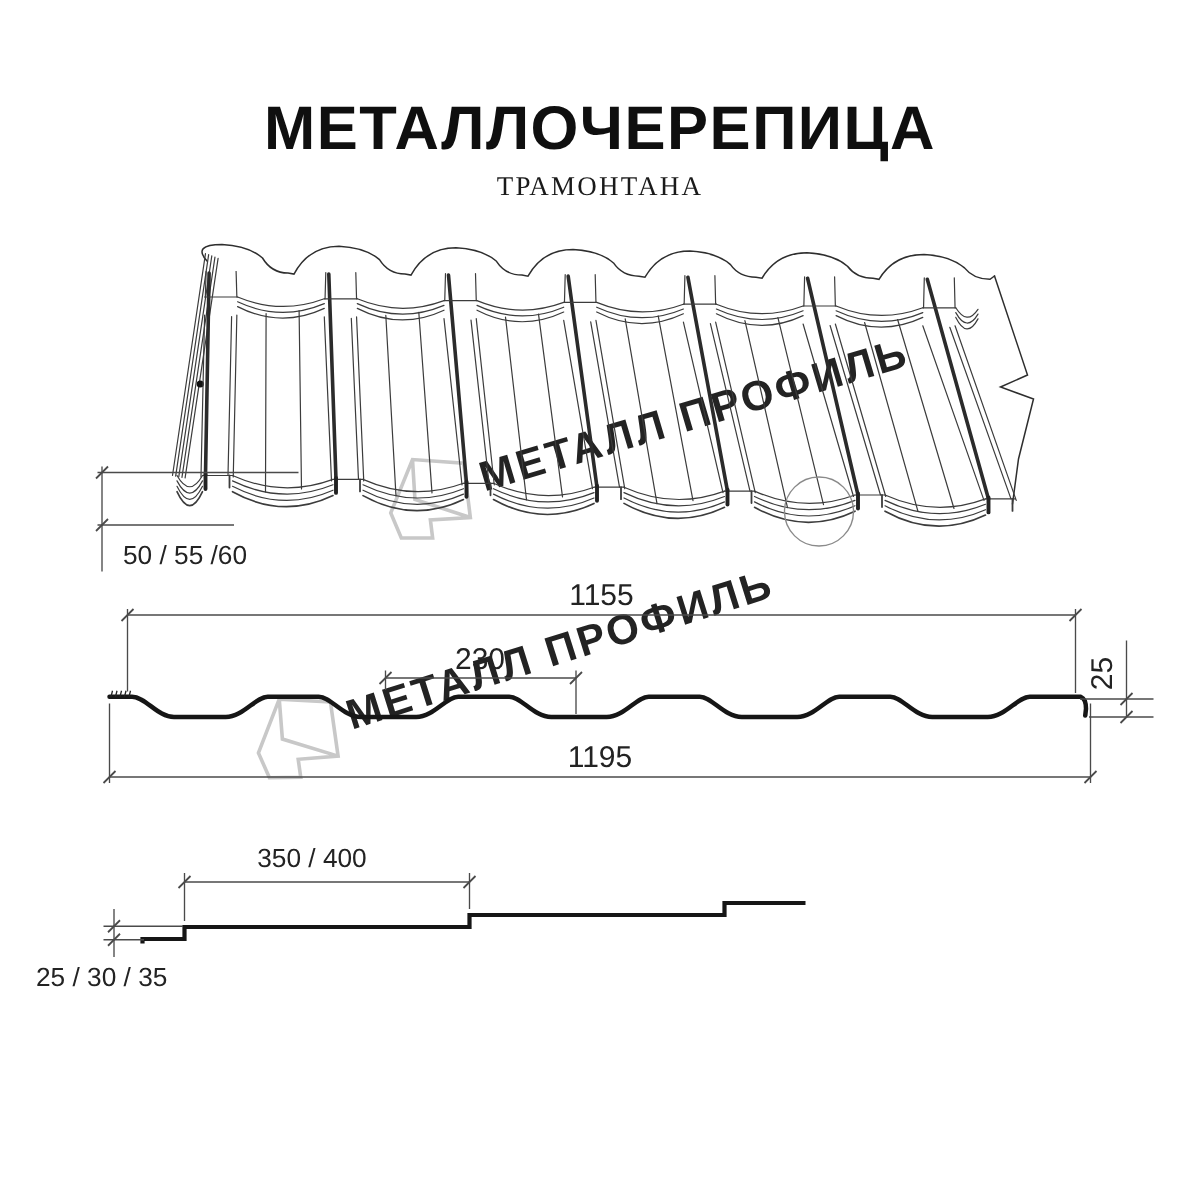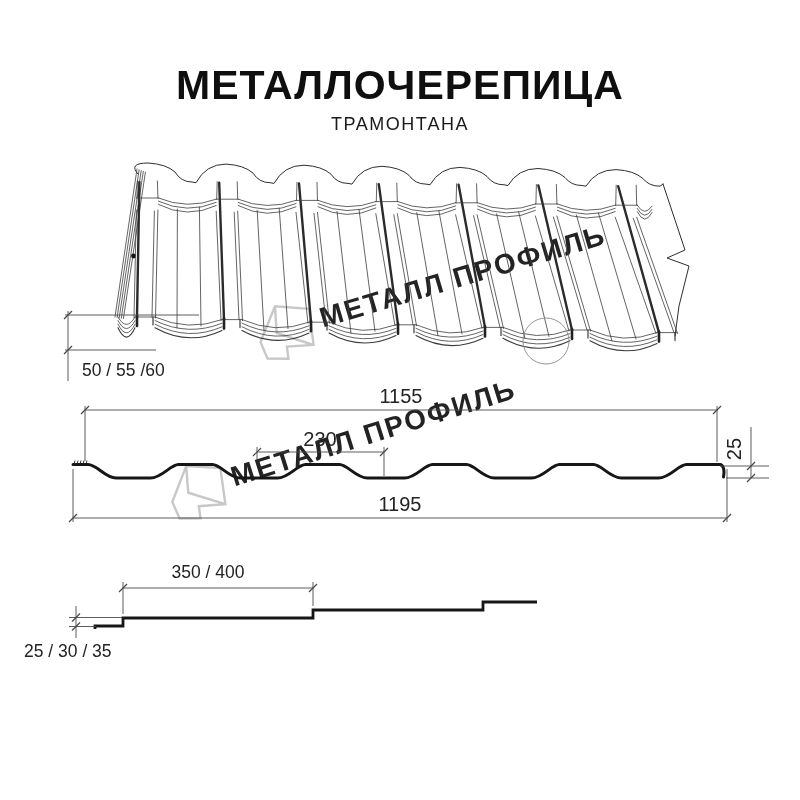--- a/index.html
+++ b/index.html
@@ -1,21 +1,21 @@
 <!DOCTYPE html>
 <html><head>
 <meta charset="utf-8">
 <style>
   html,body{margin:0;padding:0;background:#fff;}
   .page{position:relative;width:800px;height:800px;background:#fff;overflow:hidden;
         font-family:"Liberation Sans",sans-serif;}
   .title{position:absolute;top:62px;left:0;right:0;text-align:center;
          font-size:41px;font-weight:800;letter-spacing:1px;color:#0f0f0f;white-space:nowrap;}
   .subtitle{position:absolute;top:114px;left:0;right:0;text-align:center;
-         font-size:18px;font-weight:500;letter-spacing:1.5px;color:#1a1a1a;}
+         font-size:18px;font-weight:500;letter-spacing:1.5px;color:#1a1a1a;font-family:Liberation Serif, serif;}
   svg.drawing{position:absolute;left:0;top:0;width:800px;height:800px;}
   svg text{font-family:"Liberation Sans",sans-serif;fill:#232323;}
   .dim-lg{font-size:20px;}
   .dim-sm{font-size:17.5px;}
   .wm-text{font-size:28px;font-weight:700;letter-spacing:2px;}
 </style>
 </head>
 <body>
 
 <div class="page">

